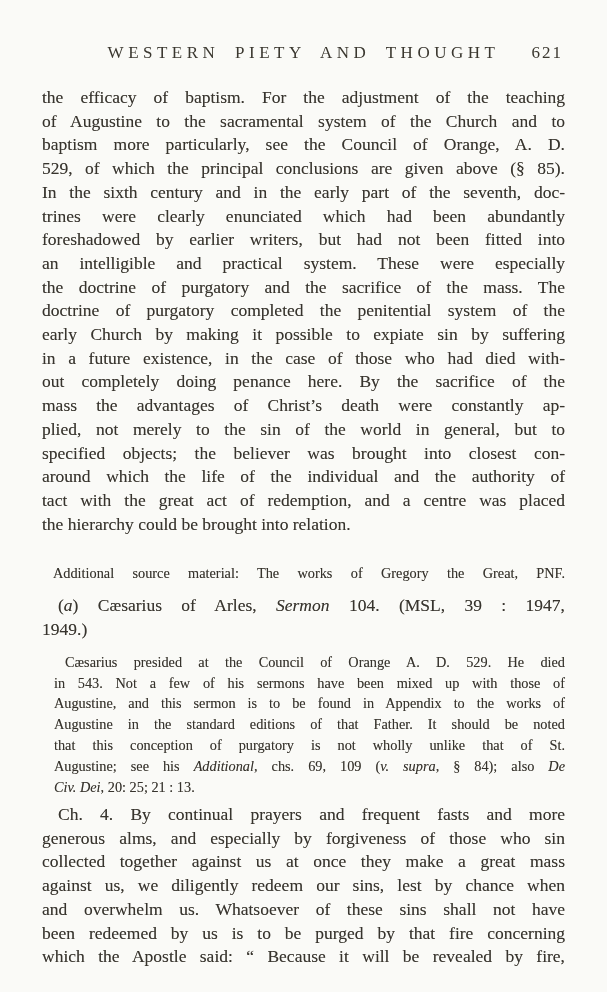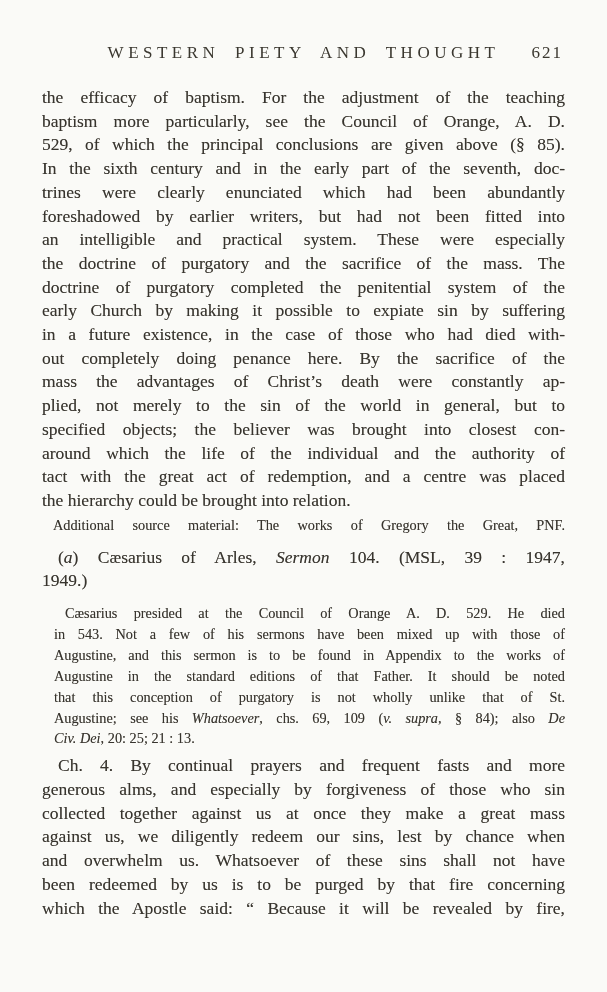--- a/index.html
+++ b/index.html
@@ -50,52 +50,53 @@
 <body>
 
 <div class="page">
   <div class="running-head">
     <span class="head-title">WESTERN PIETY AND THOUGHT</span>
     <span class="page-number">621</span>
   </div>
   <div class="text-body">
       <div class="block body" style="margin-top: 22px;">
         <div class="line"><span>the efficacy of baptism.  For the adjustment of the teaching</span></div>
+        <div class="line"><span>of Augustine to the sacramental system of the Church and to</span></div>
         <div class="line"><span>baptism more particularly, see the Council of Orange, A. D.</span></div>
         <div class="line"><span>529, of which the principal conclusions are given above (§ 85).</span></div>
         <div class="line"><span>In the sixth century and in the early part of the seventh, doc-</span></div>
         <div class="line"><span>trines were clearly enunciated which had been abundantly</span></div>
         <div class="line"><span>foreshadowed by earlier writers, but had not been fitted into</span></div>
         <div class="line"><span>an intelligible and practical system.  These were especially</span></div>
         <div class="line"><span>the doctrine of purgatory and the sacrifice of the mass.  The</span></div>
         <div class="line"><span>doctrine of purgatory completed the penitential system of the</span></div>
         <div class="line"><span>early Church by making it possible to expiate sin by suffering</span></div>
         <div class="line"><span>in a future existence, in the case of those who had died with-</span></div>
         <div class="line"><span>out completely doing penance here.  By the sacrifice of the</span></div>
         <div class="line"><span>mass the advantages of Christ’s death were constantly ap-</span></div>
         <div class="line"><span>plied, not merely to the sin of the world in general, but to</span></div>
         <div class="line"><span>specified objects;  the believer was brought into closest con-</span></div>
         <div class="line"><span>around which the life of the individual and the authority of</span></div>
         <div class="line"><span>tact with the great act of redemption, and a centre was placed</span></div>
         <div class="line last"><span>the hierarchy could be brought into relation.</span></div>
       </div>
-      <div class="block small" style="margin-top: 2px;">
+      <div class="block small" style="margin-top: 27px;">
         <div class="line indent"><span>Additional source material: The works of Gregory the Great, PNF.</span></div>
       </div>
       <div class="block body" style="margin-top: 10px;">
         <div class="line indent"><span>(</span><span class="it">a</span><span>)  Cæsarius  of  Arles,  </span><span class="it">Sermon</span><span>  104.  (MSL,  39 : 1947,</span></div>
         <div class="line last"><span>1949.)</span></div>
       </div>
       <div class="block small" style="margin-top: 10px; margin-left: 12px;">
         <div class="line indent"><span>Cæsarius presided at the Council of Orange A. D. 529.  He died</span></div>
         <div class="line"><span>in 543.  Not a few of his sermons have been mixed up with those of</span></div>
         <div class="line"><span>Augustine, and this sermon is to be found in Appendix to the works of</span></div>
         <div class="line"><span>Augustine in the standard editions of that Father.  It should be noted</span></div>
         <div class="line"><span>that this conception of purgatory is not wholly unlike that of St.</span></div>
-        <div class="line"><span>Augustine; see his </span><span class="it">Whatsoever</span><span>, chs. 69, 109 (</span><span class="it">v. supra</span><span>, § 84); also </span><span class="it">De</span></div>
+        <div class="line"><span>Augustine; see his </span><span class="it">Additional</span><span>, chs. 69, 109 (</span><span class="it">v. supra</span><span>, § 84); also </span><span class="it">De</span></div>
         <div class="line last"><span class="it">Civ. Dei</span><span>, 20: 25;  21 : 13.</span></div>
       </div>
       <div class="block body" style="margin-top: 5px;">
         <div class="line indent"><span>Ch. 4.  By continual prayers and frequent fasts and more</span></div>
         <div class="line"><span>generous alms, and especially by forgiveness of those who sin</span></div>
         <div class="line"><span>collected together against us at once they make a great mass</span></div>
         <div class="line"><span>against us, we diligently redeem our sins, lest by chance when</span></div>
         <div class="line"><span>and overwhelm us.  Whatsoever of these sins shall not have</span></div>
         <div class="line"><span>been redeemed by us is to be purged by that fire concerning</span></div>
         <div class="line"><span>which the Apostle said:  “ Because it will be revealed by fire,</span></div>

